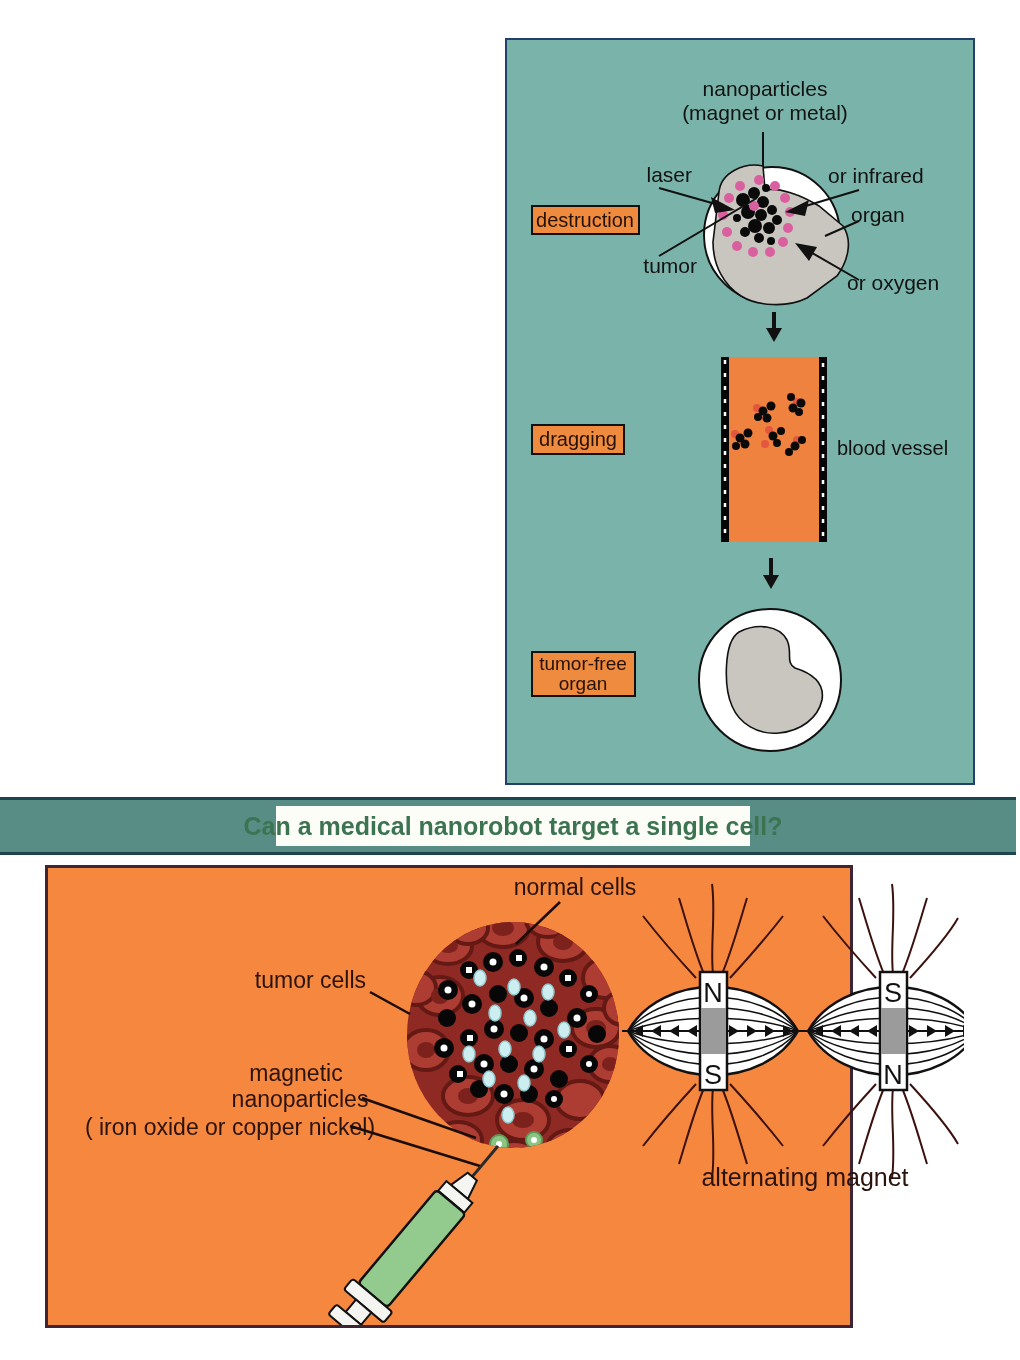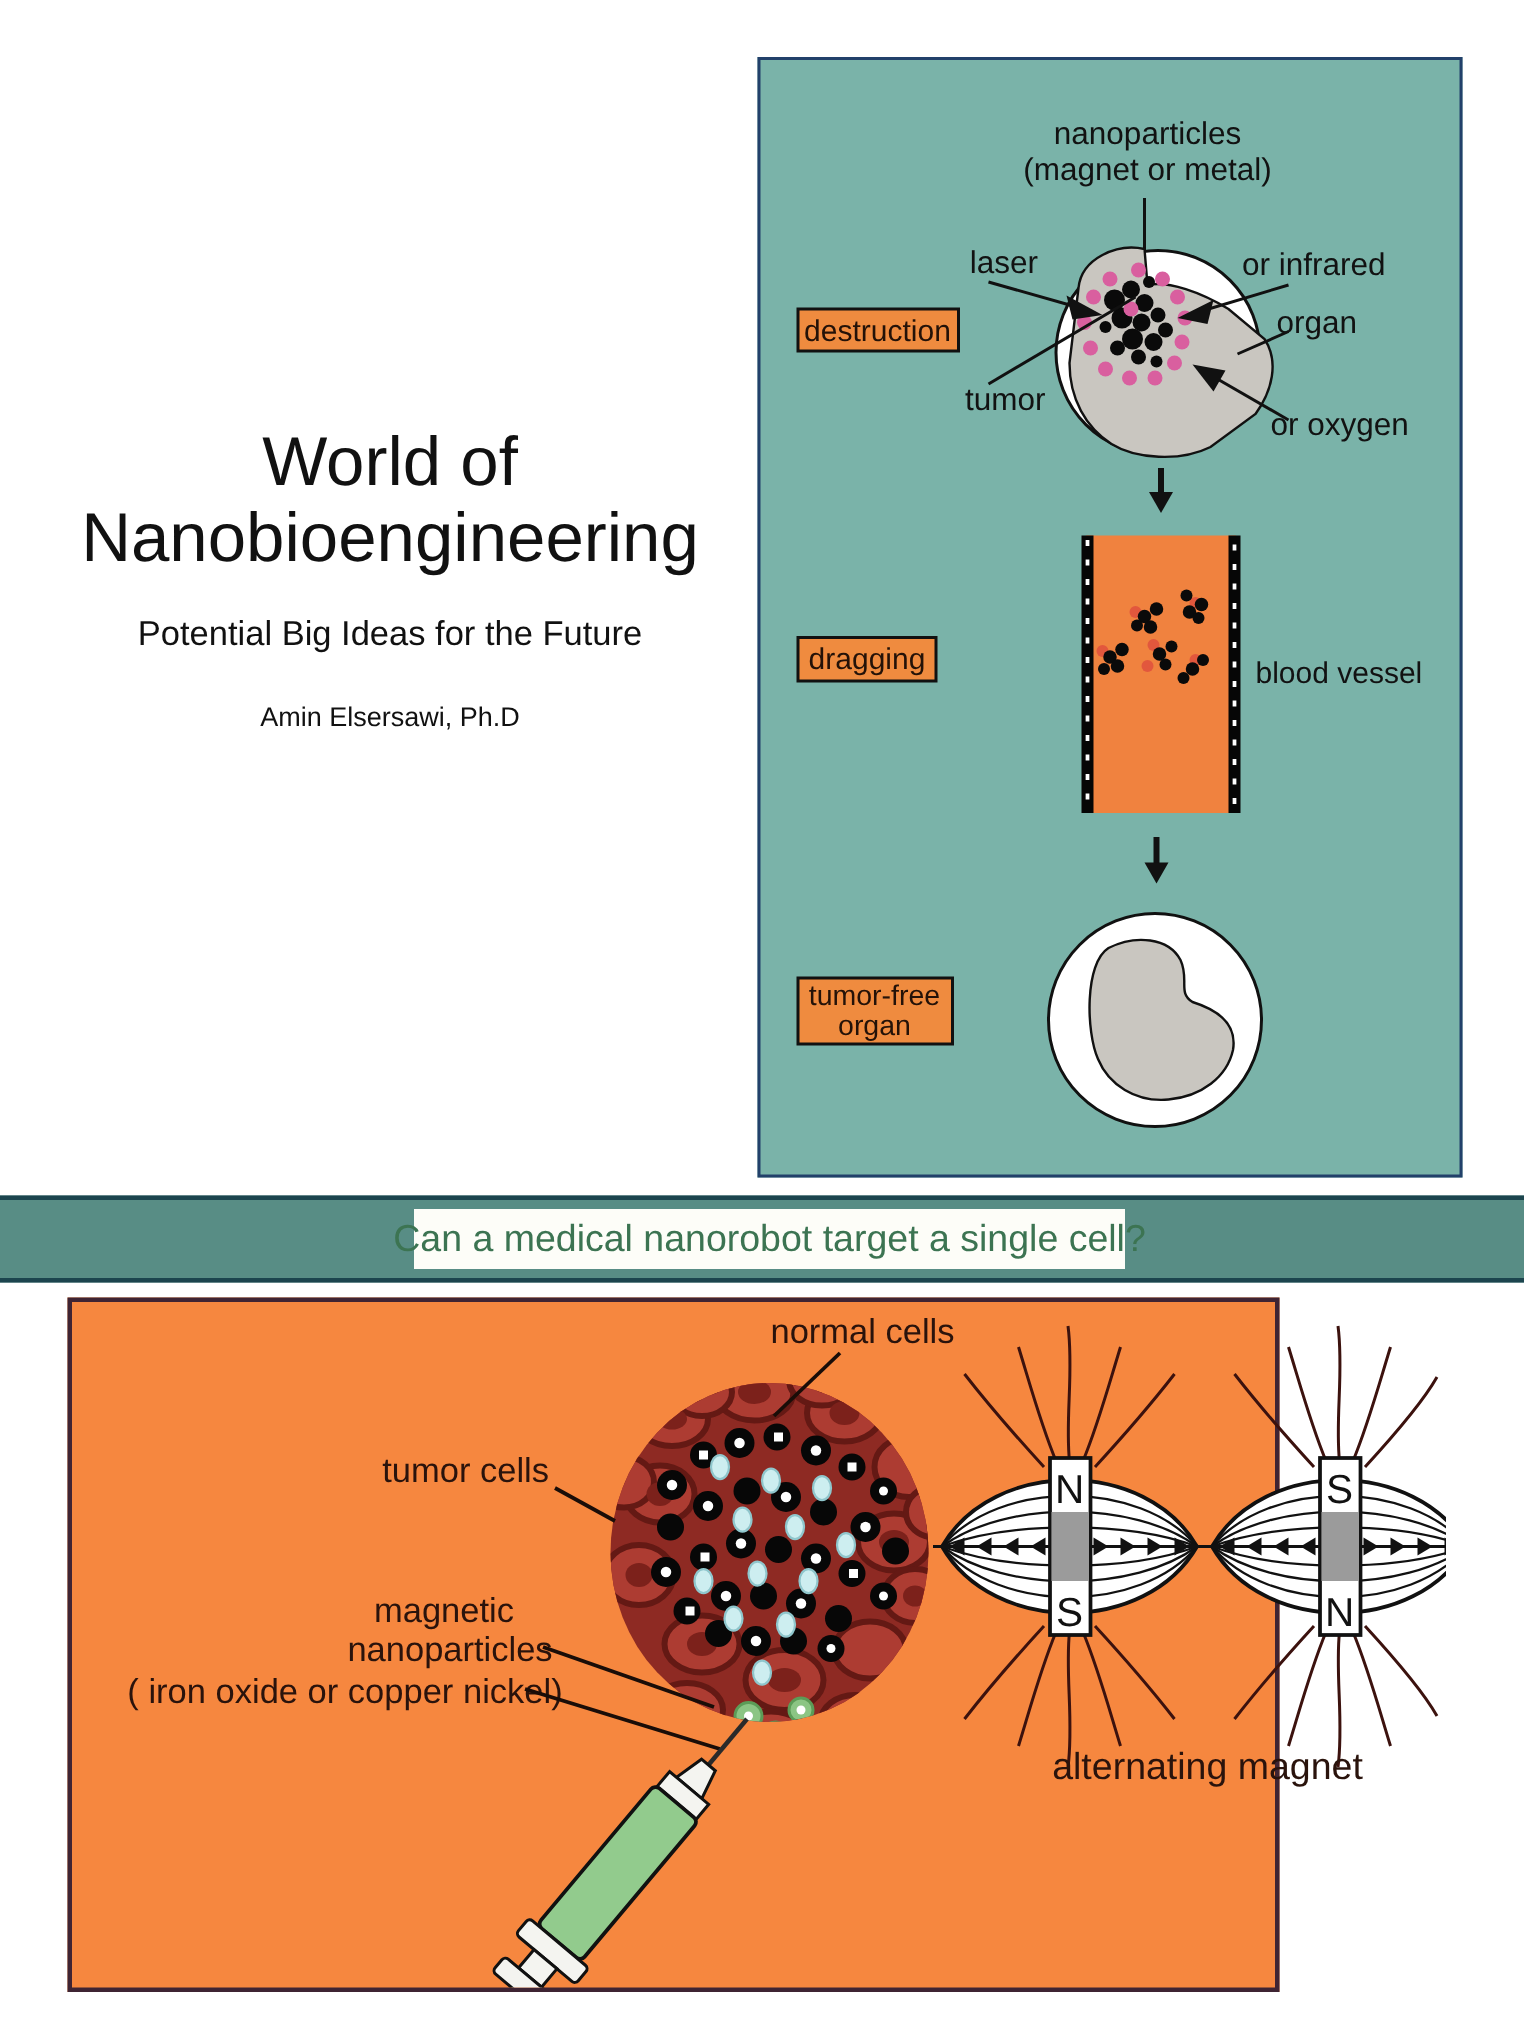--- a/index.html
+++ b/index.html
@@ -15,40 +15,34 @@
   
   .panel-teal{position:absolute;left:505px;top:38px;width:470px;height:747px;
               background:#7ab3a9;border:2px solid #22406a;box-sizing:border-box;}
   .panel-teal svg{display:block;}
 
   
   .banner{position:absolute;left:0;top:797px;width:1016px;height:58px;background:#588d85;
           border-top:3px solid #1c454e;border-bottom:3px solid #1c454e;box-sizing:border-box;}
   .banner-box{position:absolute;left:276px;top:6px;width:474px;height:40px;background:#fdfdf8;
               display:flex;align-items:center;justify-content:center;}
-  .banner-box span{color:#3c7452;font-size:25px;white-space:nowrap;}
+  .banner-box span{color:#3c7452;font-size:25px;white-space:nowrap;font-weight:bold;}
 
   
   .panel-orange{position:absolute;left:45px;top:865px;width:808px;height:463px;
                 background:#f6873f;border:3px solid #3f2433;box-sizing:border-box;}
   .panel-orange svg{display:block;}
 
   text{font-family:"Liberation Sans", sans-serif;}
 </style>
 </head>
 <body>
 
 <div class="page">
 
-  <div class="title-block">
-    <div class="title-line">World of</div>
-    <div class="title-line">Nanobioengineering</div>
-    <div class="subtitle">Potential Big Ideas for the Future</div>
-    <div class="author">Amin Elsersawi, Ph.D</div>
-  </div>
 
   <div class="panel-teal">
     <svg width="466" height="743" viewBox="0 0 466 743">
 
       <text x="258" y="56" font-size="21" text-anchor="middle" fill="#121212">nanoparticles</text>
       <text x="258" y="80" font-size="21" text-anchor="middle" fill="#121212">(magnet or metal)</text>
       <line x1="256" y1="92" x2="256" y2="172" stroke="#111" stroke-width="2"></line>
 
       <circle cx="265" cy="195" r="68" fill="#ffffff" stroke="#111" stroke-width="2"></circle>
       <path d="M212,152 C214,132 238,122 256,126 L258,150 C272,147 294,155 312,166 L336,186

